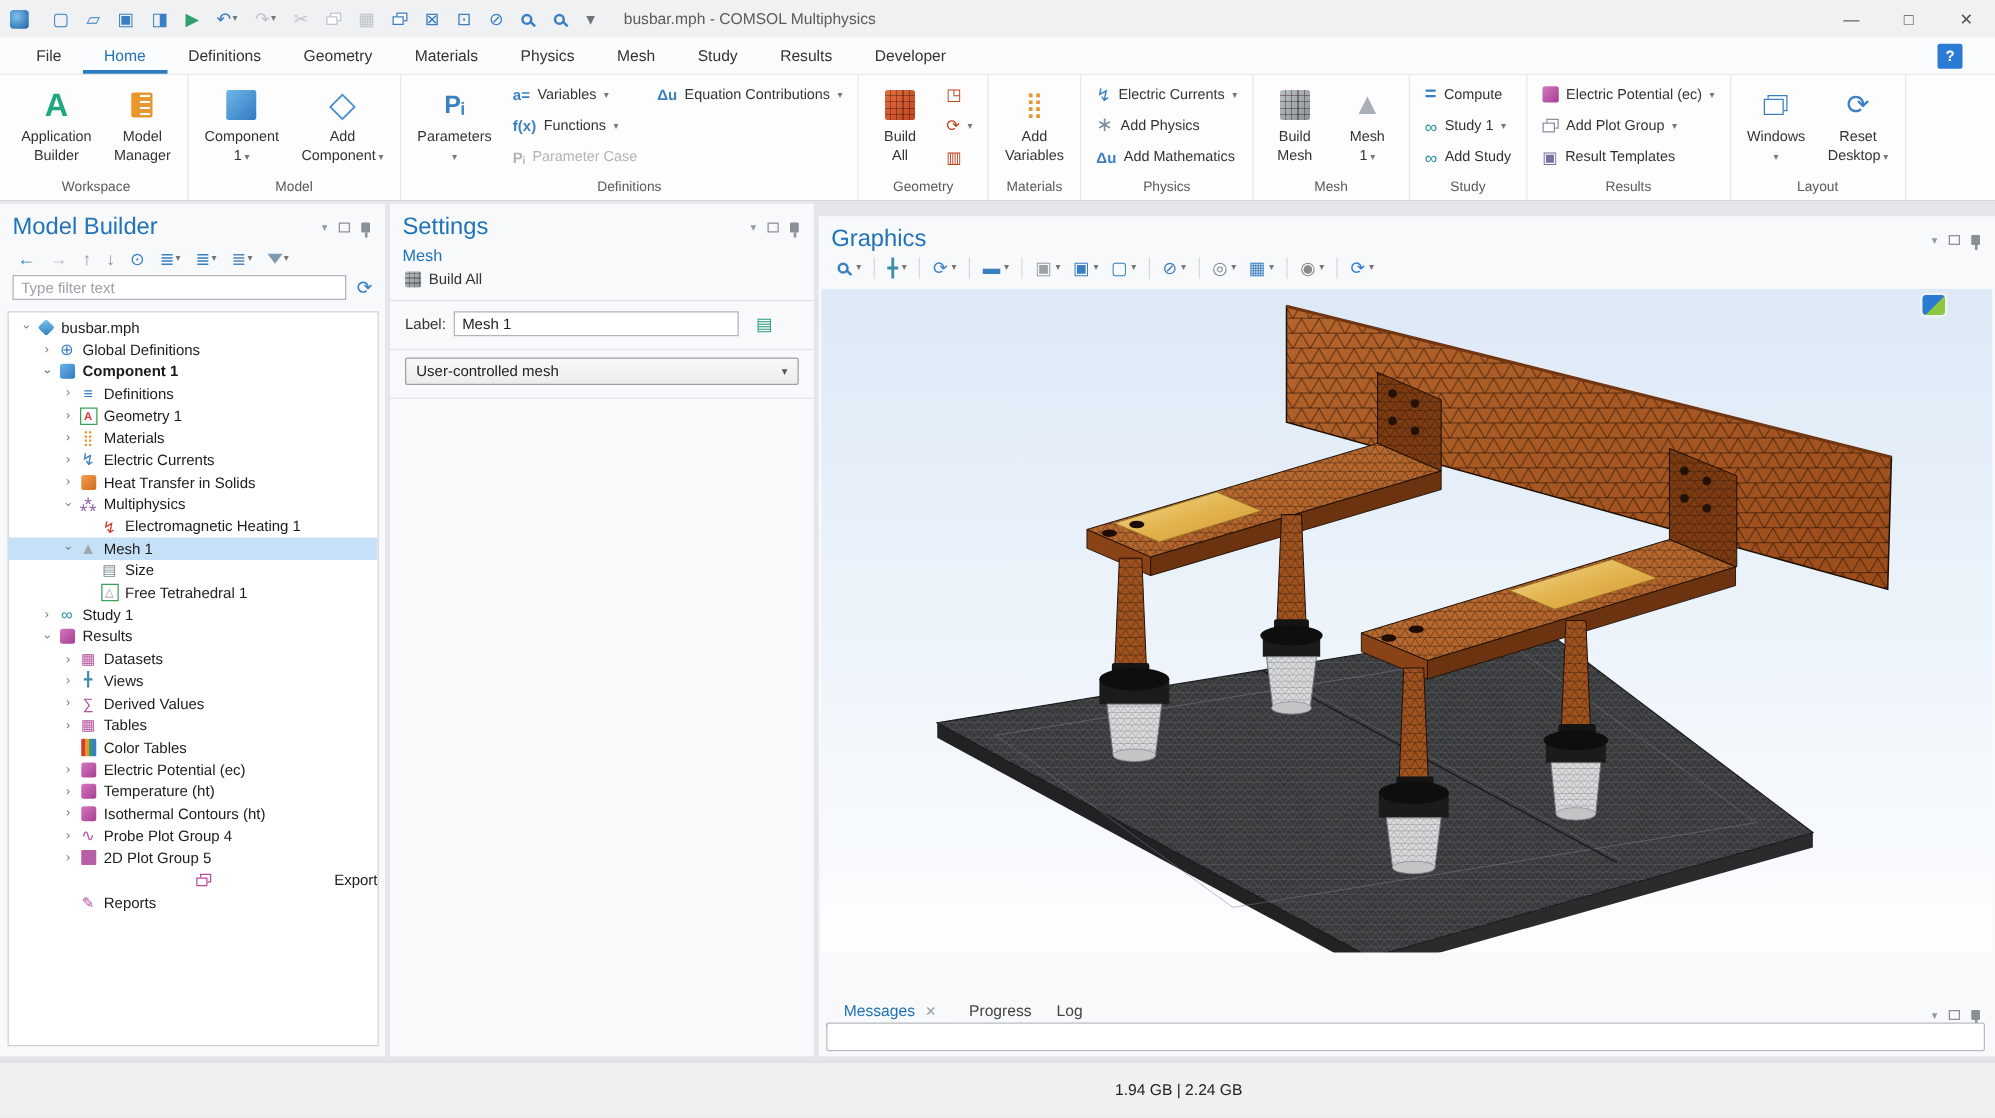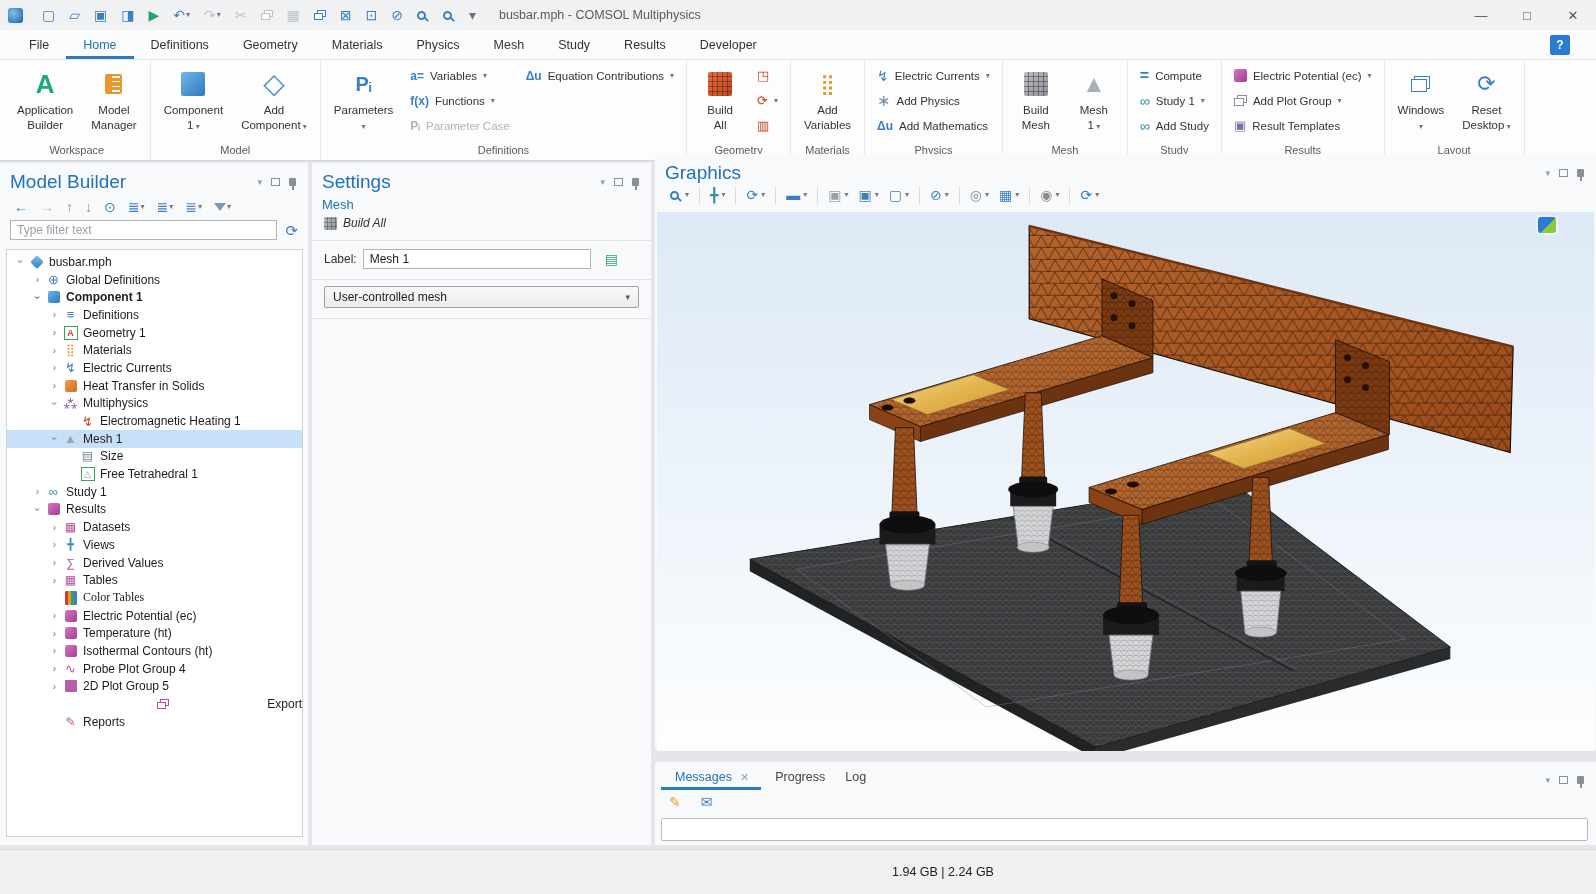--- a/index.html
+++ b/index.html
@@ -67,21 +67,21 @@
   .chev { color:#8f9aa4; font-size:9px; }
   .maxbox { width:9px; height:8px; border:1.5px solid #8a9097; display:inline-block; }
   .pin { width:7px; height:8px; background:#8a9097; border-radius:1px; position:relative; display:inline-block; }
   .pin::after { content:''; position:absolute; left:2.5px; top:8px; width:2px; height:4px; background:#8a9097; }
   .rot90 { display:inline-block; transform:rotate(90deg); }
 
   
   .panel { position:absolute; background:#f7f9fb; }
   .panel.mb { left:0;   top:163px; width:308px; bottom:49px; }
   .panel.st { left:312px; top:163px; width:339px; bottom:49px; }
-  .panel.gr { left:655px; top:154px; right:0; height:595px; }
+  .panel.gr { left:655px; top:173px; right:0; height:595px; }
   .panel.ms { left:655px; top:762px; right:0; bottom:49px; }
   .phead { display:flex; align-items:center; padding:8px 12px 2px 10px; }
   .ptitle { color:#2173b8; font-size:19px; }
   .pwin { margin-left:auto; display:flex; gap:9px; align-items:center; }
 
   
   .mbtools { display:flex; align-items:center; gap:4px; padding:4px 8px 2px 10px; }
   .mtb { display:inline-flex; align-items:center; gap:1px; padding:1px 4px; border-radius:2px; font-size:14px; }
   .mbfilter { display:flex; align-items:center; gap:6px; padding:3px 8px 0 10px; }
   .txt { flex:1; height:20px; border:1px solid #aeb4ba; background:#fff; padding:0 6px;
@@ -616,21 +616,21 @@
         </span>
         <span class="tlabel">Derived Values</span>
       </div>
       <div class="trow" style="padding-left: 40px;">
         <span class="texp">›</span>
         <span class="ticon">
           <span class="gi" style="color: rgb(180, 79, 158); font-size: 12px;">▦</span>
         </span>
         <span class="tlabel">Tables</span>
       </div>
-      <div class="trow" style="padding-left: 40px; font-family: Liberation Serif, serif;">
+      <div class="trow" style="padding-left: 40px;">
         <span class="texp">&nbsp;</span>
         <span class="ticon">
           <span class="barsIcon" style="display: inline-block;"></span>
         </span>
         <span class="tlabel">Color Tables</span>
       </div>
       <div class="trow" style="padding-left: 40px;">
         <span class="texp">›</span>
         <span class="ticon">
           <span class="cubeIcon" style="display: inline-block; width: 12px; height: 12px; background: linear-gradient(135deg, rgb(212, 120, 192), rgb(166, 61, 146));"></span>
@@ -688,21 +688,21 @@
 <div class="panel st">
   <div class="phead">
     <span class="ptitle">Settings</span>
     <span class="pwin">
       <span class="chev">▾</span>
       <span class="maxbox"></span>
       <span class="pin"></span>
     </span>
   </div>
   <div class="ssub">Mesh</div>
-  <div class="srow" style="padding-top:2px;font-style:italic;">
+  <div class="srow" style="padding-top:2px;">
     <span class="cubeIcon" style="width:13px;height:13px;background:repeating-linear-gradient(0deg,rgba(0,0,0,0) 0 3px,rgba(60,60,60,.4) 3px 4px),repeating-linear-gradient(90deg,rgba(0,0,0,0) 0 3px,rgba(60,60,60,.4) 3px 4px),linear-gradient(135deg,#b9bfc5,#8d949b);"></span>
     <span>Build All</span>
   </div>
   <hr class="sdiv">
   <div class="srow">
     <span>Label:</span>
     <input class="txt" style="max-width: 228px;" value="Mesh 1">
     <span class="notebtn">
       <span class="gi" style="color:#2e9e7e;font-size:14px;">▤</span>
     </span>
@@ -923,21 +923,21 @@
       <polygon points="357,295 397,295 392,336 362,336" fill="#d9dadc" stroke="#707478" stroke-width="0.8"></polygon>
       <polygon points="357,295 397,295 392,336 362,336" fill="url(#meshW)"></polygon>
       <ellipse cx="377" cy="336" rx="16" ry="5" fill="#c2c4c6" stroke="#8a8d90" stroke-width="0.6"></ellipse>
     </g>
   </svg>
 
   <div class="snap"></div>
 </div>
 
 <div class="panel ms">
-  <div style="display:flex;">
+  <div style="display:flex;margin-top:32px;">
     <div class="mtabs">
         <div class="mtab active">
           <span>Messages</span>
           <span class="x">✕</span>
         </div>
         <div class="mtab">
           <span>Progress</span>
         </div>
         <div class="mtab">
           <span>Log</span>

